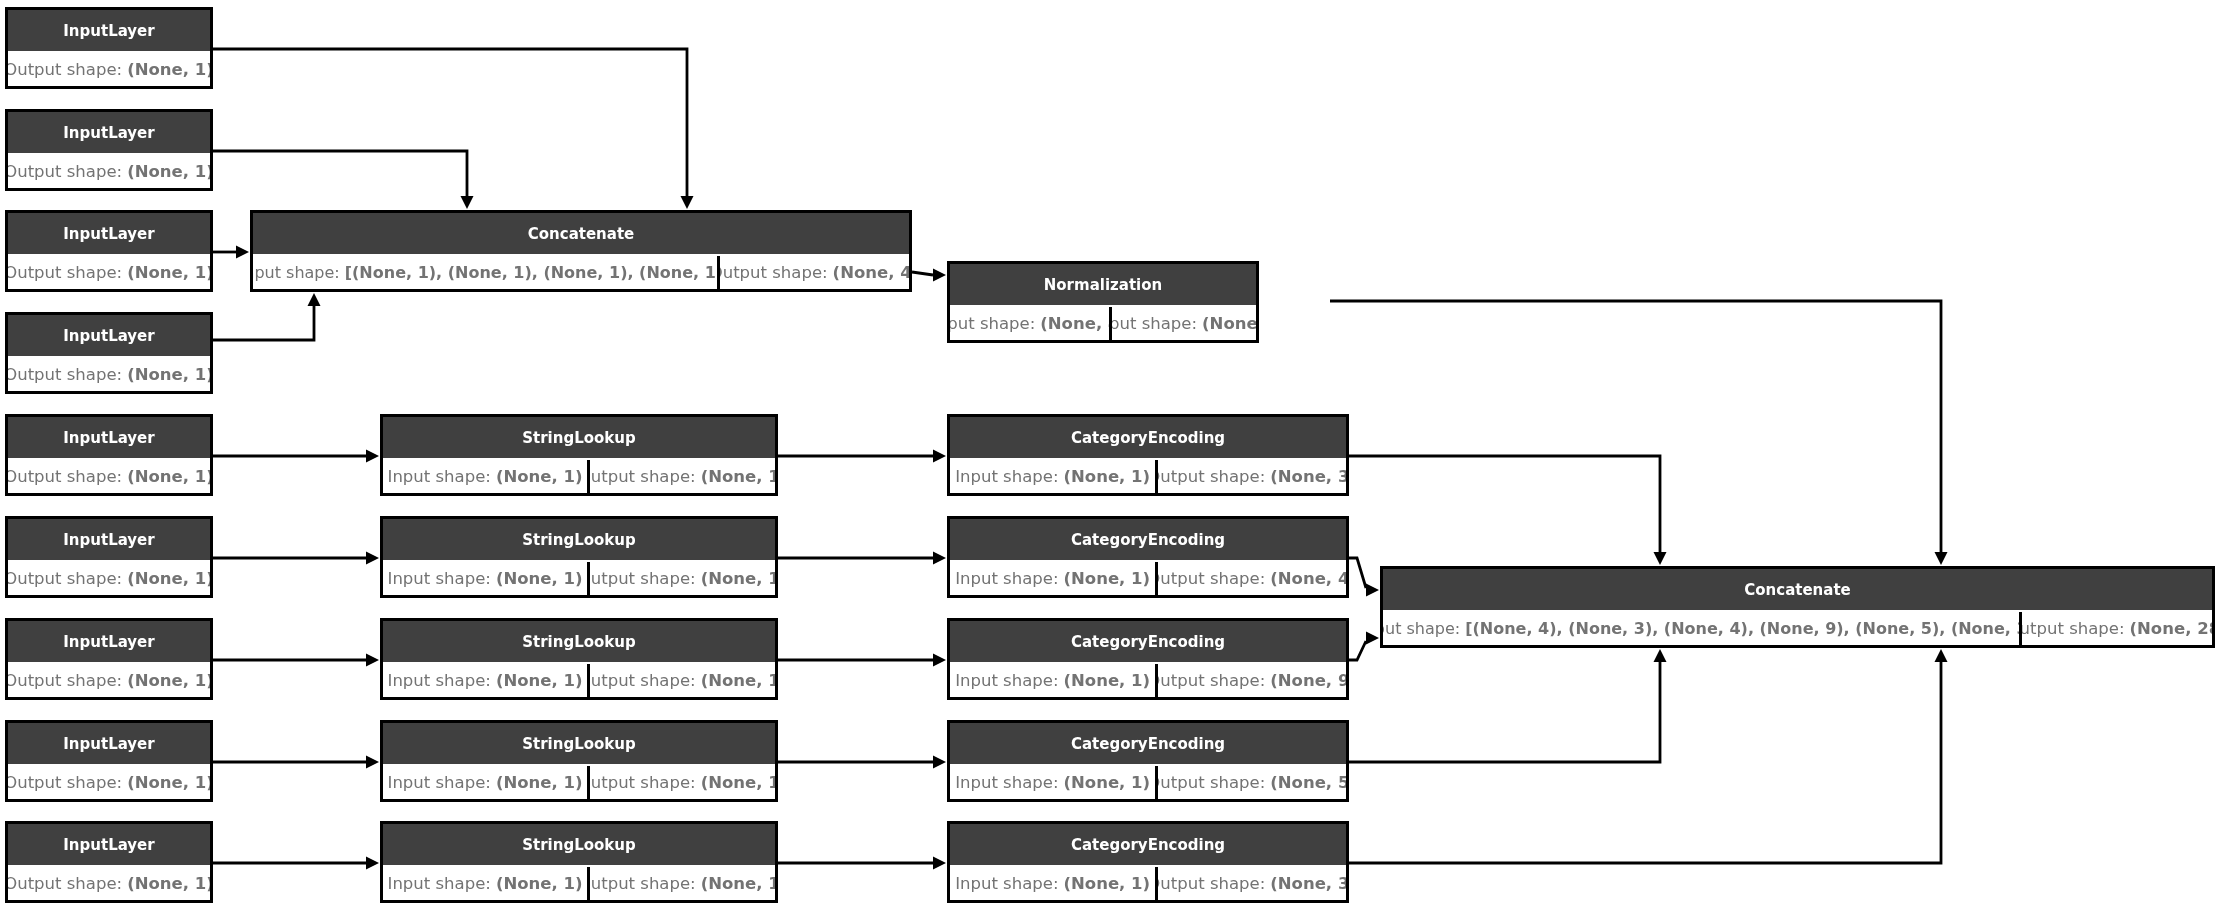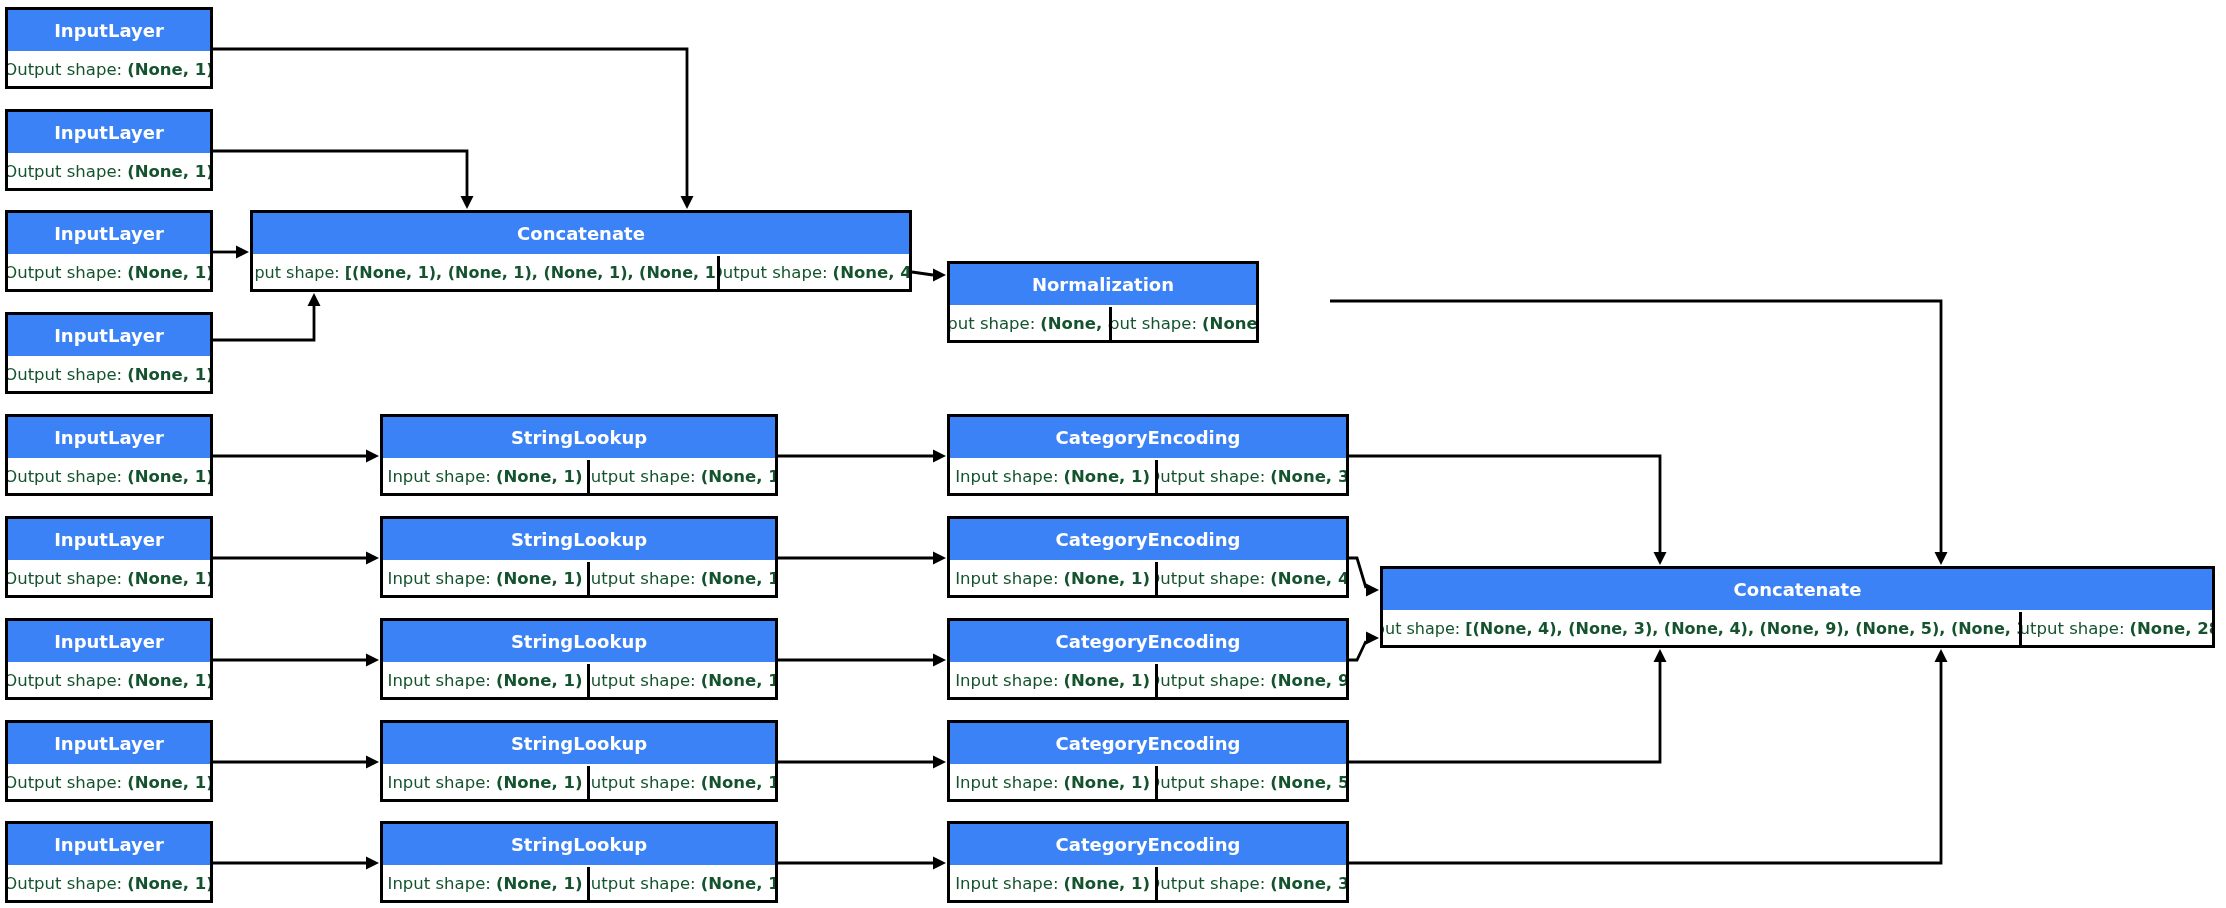--- a/index.html
+++ b/index.html
@@ -31,43 +31,43 @@
     height: 82px;
     box-sizing: border-box;
     background: #ffffff;
     border: 3px solid #000000;
     display: flex;
     flex-direction: column;
   }
   .hdr {
     height: 41px;
     flex: 0 0 41px;
-    background: #3b82f6;
+    background: #404040;
     color: #ffffff;
     font-weight: bold;
-    font-size: 18px;
+    font-size: 15px;
     display: flex;
     align-items: center;
     justify-content: center;
     white-space: nowrap;
   }
   .body {
     flex: 1;
     display: flex;
     border-top: 2px solid #ffffff;
     background: #ffffff;
     min-height: 0;
   }
   .cell {
     display: flex;
     align-items: center;
     justify-content: center;
     white-space: nowrap;
     font-size: 16.5px;
-    color: #14532d;
+    color: #737373;
     padding: 0 6px;
     min-width: 0;
     overflow: hidden;
   }
   .cell + .cell { border-left: 3px solid #000000; }
   .cell .lbl { margin-right: 5px; }
   .cell .val { font-weight: bold; }
   .cell2 { flex: 1 1 auto; }
   .concatcell { font-size: 16px; }
 </style>

